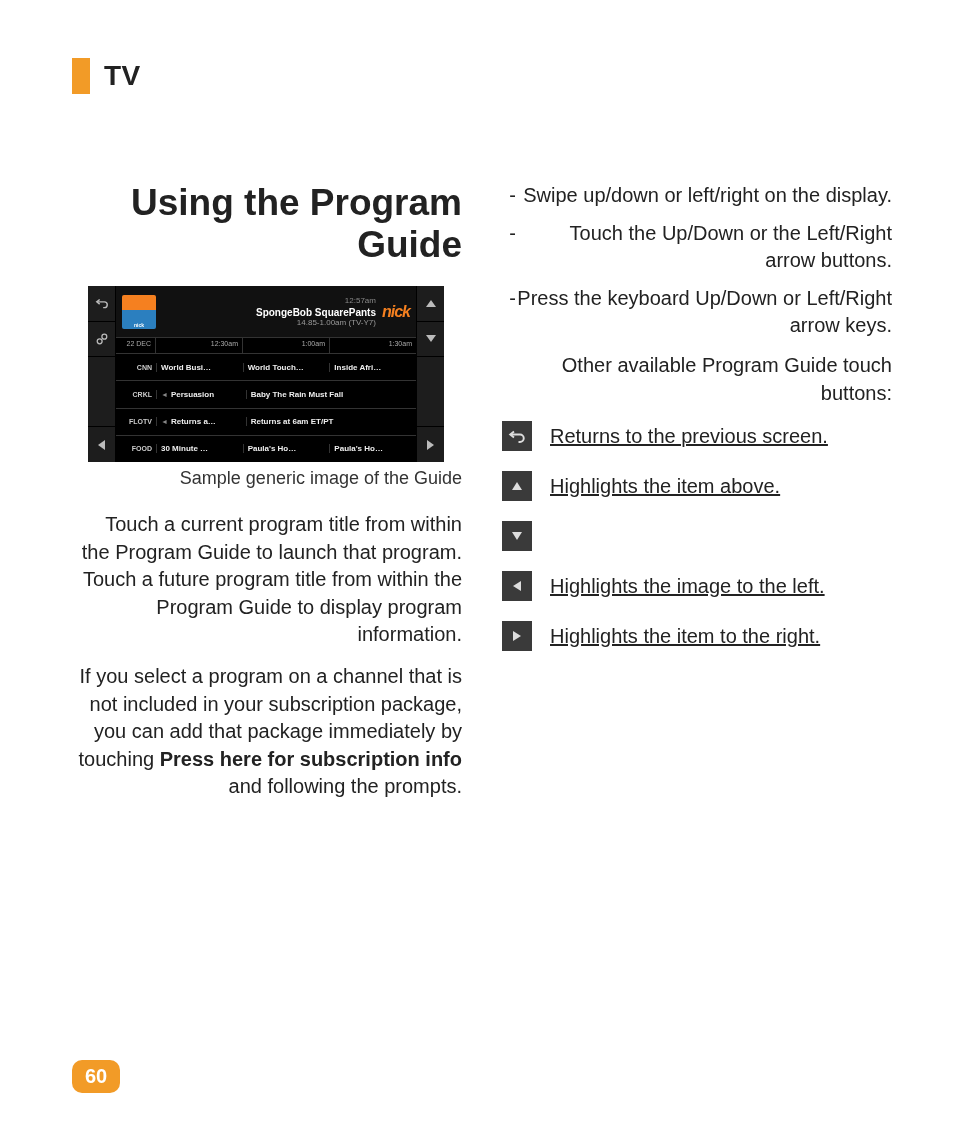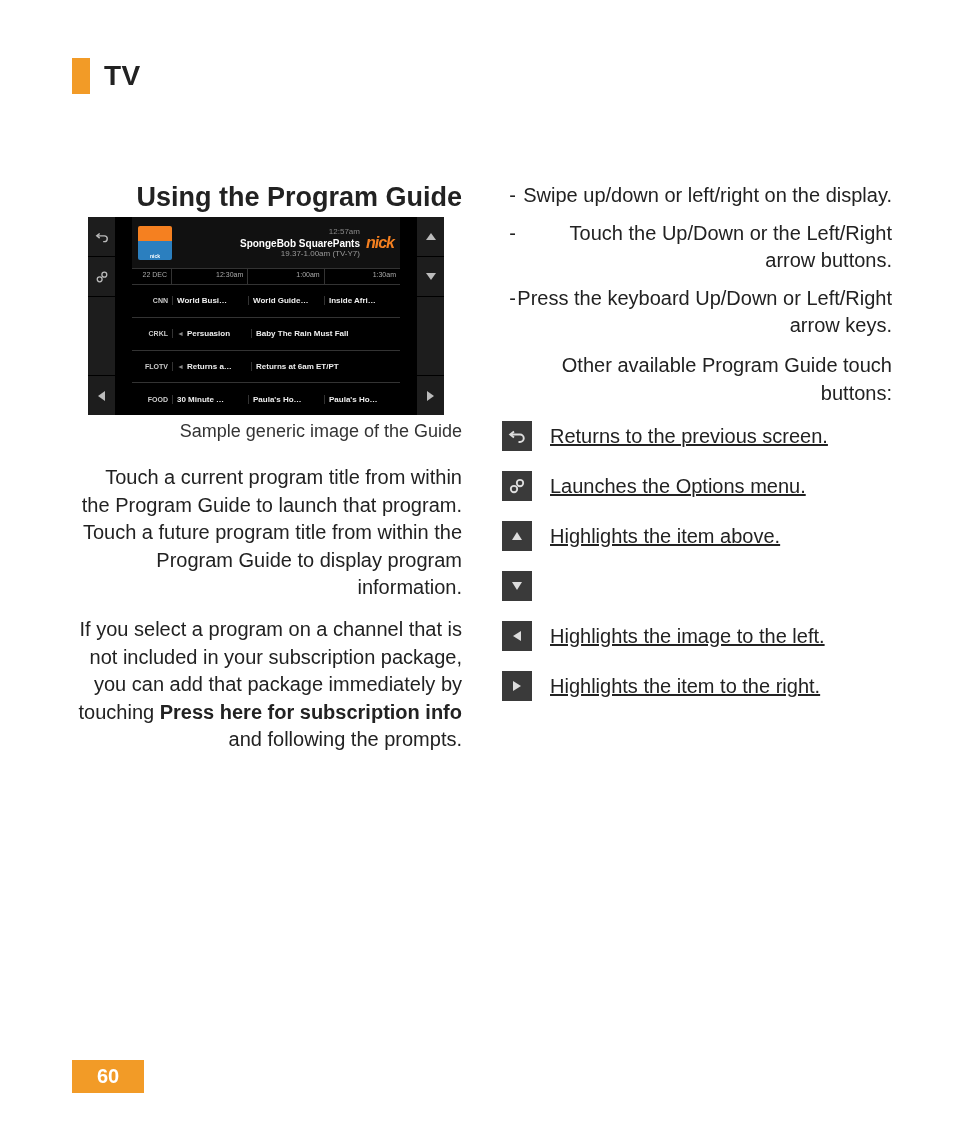--- a/index.html
+++ b/index.html
@@ -5,36 +5,36 @@
   * { box-sizing: border-box; margin: 0; padding: 0; }
   html, body { width: 954px; height: 1145px; background: #fff; font-family: "Helvetica Neue", Helvetica, Arial, sans-serif; color: #222; }
   .page { position: relative; width: 954px; height: 1145px; padding: 58px 62px 0 72px; text-align: right; }
   .header { display: flex; align-items: center; gap: 14px; margin-bottom: 88px; }
   .header-bar { width: 18px; height: 36px; background: #f29b27; }
   .header-title { font-size: 28px; font-weight: 600; letter-spacing: 0.3px; font-stretch: condensed; }
   .columns { display: flex; gap: 40px; }
   .col { flex: 1 1 0; }
   .col-left { max-width: 400px; }
   .col-right { max-width: 400px; }
-  h2.section-heading { font-size: 27px; font-weight: 700; font-stretch: condensed; margin-bottom: 4px; }
+  h2.section-heading { font-size: 37px; font-weight: 700; font-stretch: condensed; margin-bottom: 20px; }
   p.body { font-size: 20px; line-height: 1.38; font-weight: 300; font-stretch: condensed; margin-bottom: 14px; }
   p.body .bold { font-weight: 700; }
   .dash-list { margin-bottom: 12px; }
   .dash-item { display: flex; font-size: 20px; line-height: 1.38; font-weight: 300; font-stretch: condensed; margin-bottom: 10px; }
   .dash-item .dash { width: 14px; flex: none; }
   .dash-item .txt { flex: 1; }
   .caption { font-size: 18px; font-weight: 300; font-stretch: condensed; margin: 6px 0 22px 16px; color: #333; }
   
   .legend { margin-top: 6px; }
   .legend-row { display: flex; align-items: center; gap: 18px; margin-bottom: 20px; }
   .legend-row .lbl { font-size: 20px; font-weight: 300; font-stretch: condensed; text-decoration: underline; }
   .btn-icon { width: 30px; height: 30px; background: #3a3a3a; display: flex; align-items: center; justify-content: center; flex: none; }
   .btn-icon svg { display: block; }
   
-  .guide-shot { width: 356px; height: 198px; background: #000; color: #ddd; font-size: 9px; margin-left: 16px; margin-top: 2px; display: flex; gap: 16px; }
+  .guide-shot { width: 356px; height: 176px; background: #000; color: #ddd; font-size: 9px; margin-left: 16px; margin-top: 2px; display: flex; }
   .gs-side { width: 28px; background: #1d1d1d; display: flex; flex-direction: column; border-right: 1px solid #000; }
   .gs-side.right { border-right: none; border-left: 1px solid #000; }
   .gs-side .cell { flex: 1; display: flex; align-items: center; justify-content: center; border-bottom: 1px solid #000; }
   .gs-side .cell:last-child { border-bottom: none; }
   .gs-main { flex: 1; display: flex; flex-direction: column; }
   .gs-hero { height: 52px; background: #111; display: flex; align-items: center; padding: 4px 6px; gap: 6px; border-bottom: 1px solid #333; }
   .gs-hero .thumb { width: 34px; height: 34px; background: linear-gradient(180deg,#f58020 0%, #f58020 45%, #2b7fbf 45%, #2b7fbf 100%); border-radius: 2px; display:flex; align-items:flex-end; justify-content:center; color:#fff; font-size:5px; font-weight:700; padding-bottom:1px; }
   .gs-hero .meta { flex: 1; }
   .gs-hero .time-top { color:#888; font-size:8px; margin-bottom:2px; }
   .gs-hero .title { color:#fff; font-weight:700; font-size:10px; }
@@ -46,21 +46,21 @@
   .gs-row { display:flex; flex:1; border-bottom:1px solid #333; align-items:center; font-size:8px; }
   .gs-row:last-child { border-bottom:none; }
   .gs-row .ch { width:40px; padding:0 4px; color:#ccc; font-weight:700; font-size:7px; }
   .gs-row .pcell { flex:1; padding:0 4px; color:#eee; font-weight:700; white-space:nowrap; overflow:hidden; border-left:1px solid #333; display:flex; align-items:center; gap:3px;}
   .gs-row .pcell .ar { color:#888; font-size:7px; }
   .tri { width:0; height:0; border-style:solid; }
   .tri.up { border-width: 0 5px 7px 5px; border-color: transparent transparent #bbb transparent; }
   .tri.down { border-width: 7px 5px 0 5px; border-color: #bbb transparent transparent transparent; }
   .tri.left { border-width: 5px 7px 5px 0; border-color: transparent #bbb transparent transparent; }
   .tri.right { border-width: 5px 0 5px 7px; border-color: transparent transparent transparent #bbb; }
-  .page-num { position: absolute; left: 72px; bottom: 52px; background: #f29b27; color: #fff; font-weight: 700; font-size: 20px; padding: 5px 25px; font-stretch: condensed;}
+  .page-num { position: absolute; left: 72px; bottom: 52px; background: #f29b27; color: #fff; font-weight: 700; font-size: 20px; padding: 5px 13px; font-stretch: condensed; border-radius: 10px;}
 </style>
 </head>
 <body>
 
 <div class="page">
 
   <div class="header">
     <div class="header-bar"></div>
     <div class="header-title">TV</div>
   </div>
@@ -90,38 +90,38 @@
             </div>
         </div>
         <div class="gs-main">
           <div class="gs-hero">
             <div class="thumb">
                 <span>nick</span>
               </div>
             <div class="meta">
               <div class="time-top">12:57am</div>
               <div class="title">SpongeBob SquarePants</div>
-              <div class="sub">19.37-1.00am (TV-Y7)</div>
+              <div class="sub">14.85-1.00am (TV-Y7)</div>
             </div>
             <div class="logo">nick</div>
           </div>
           <div class="gs-headrow">
             <div style="width:40px">22 DEC</div>
             <div style="flex:1">12:30am</div>
             <div style="flex:1">1:00am</div>
             <div style="flex:1">1:30am</div>
           </div>
           <div id="gs-rows" style="flex:1; display:flex; flex-direction:column;">
               <div class="gs-row">
                 <div class="ch">CNN</div>
                 <div class="pcell">
                   <span>World Busi…</span>
                 </div>
                 <div class="pcell">
-                  <span>World Guide…</span>
+                  <span>World Touch…</span>
                 </div>
                 <div class="pcell">
                   <span>Inside Afri…</span>
                 </div>
               </div>
               <div class="gs-row">
                 <div class="ch">CRKL</div>
                 <div class="pcell">
                   <span class="ar">◄</span>
                   <span>Persuasion</span>
@@ -196,29 +196,20 @@
             <div class="btn-icon">
               <svg width="18" height="18" viewBox="0 0 24 24">
                 <path d="M4 10h12a5 5 0 0 1 0 10h-2" fill="none" stroke="#ddd" stroke-width="2.6"></path>
                 <path d="M8 6l-5 4 5 4" fill="none" stroke="#ddd" stroke-width="2.6"></path>
               </svg>
             </div>
             <div class="lbl">Returns to the previous screen.</div>
           </div>
           <div class="legend-row">
             <div class="btn-icon">
-              <svg width="18" height="18" viewBox="0 0 24 24">
-                <circle cx="8" cy="16" r="4.3" fill="none" stroke="#ddd" stroke-width="2.4"></circle>
-                <circle cx="16" cy="8" r="4.3" fill="none" stroke="#ddd" stroke-width="2.4"></circle>
-              </svg>
-            </div>
-            <div class="lbl">Launches the Options menu.</div>
-          </div>
-          <div class="legend-row">
-            <div class="btn-icon">
               <svg width="14" height="14" viewBox="0 0 14 14">
                 <polygon points="7,3 12,11 2,11" fill="#ddd"></polygon>
               </svg>
             </div>
             <div class="lbl">Highlights the item above.</div>
           </div>
           <div class="legend-row">
             <div class="btn-icon">
               <svg width="14" height="14" viewBox="0 0 14 14">
                 <polygon points="2,3 12,3 7,11" fill="#ddd"></polygon>

